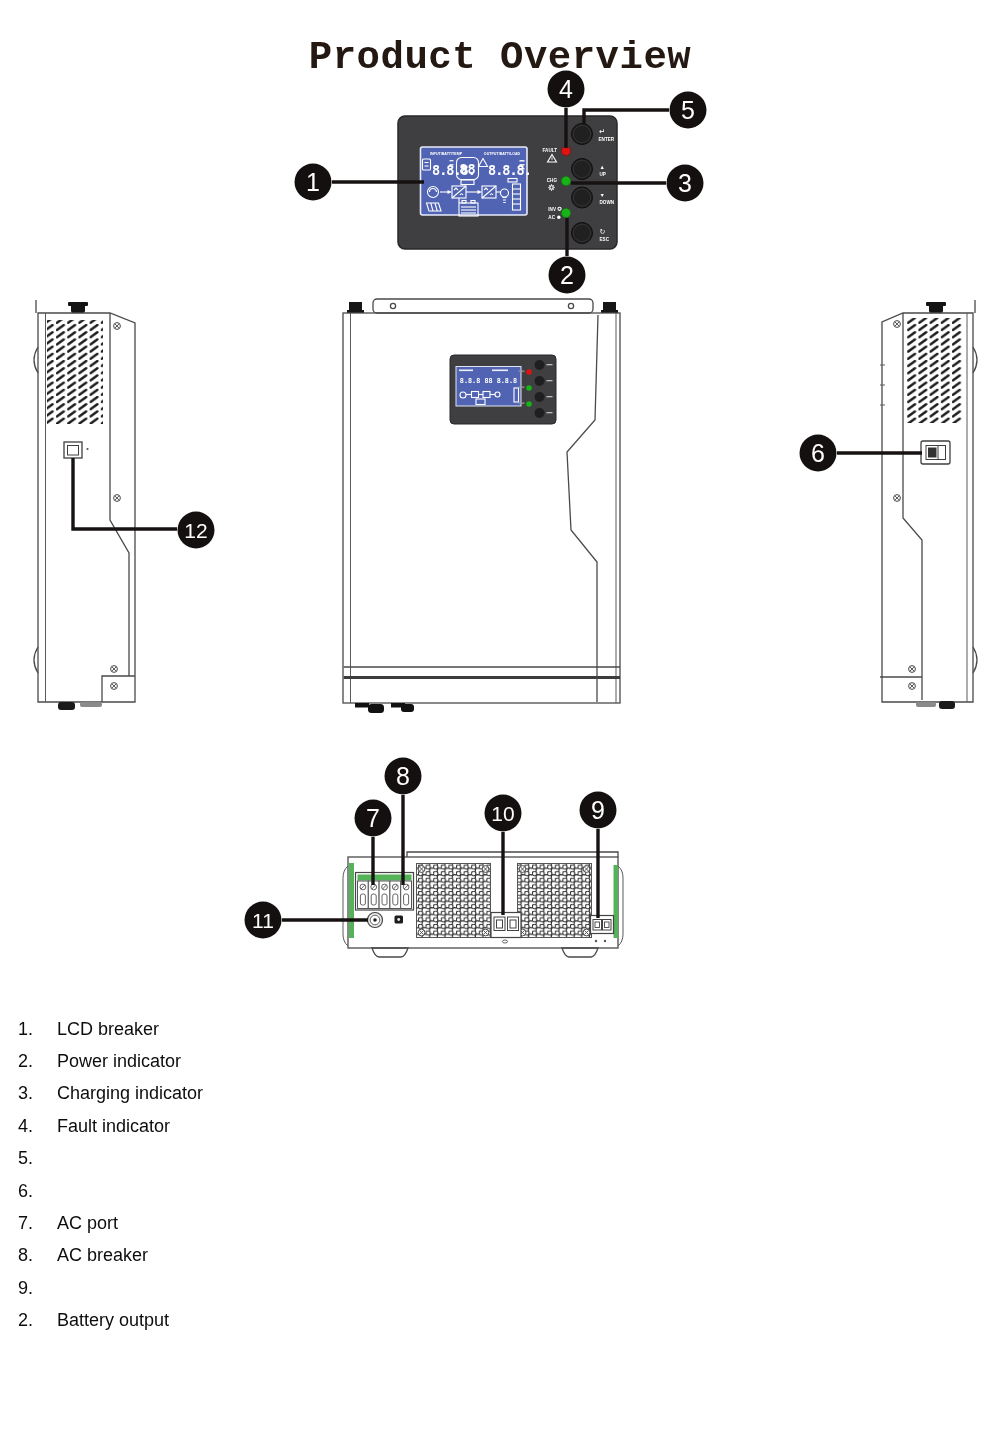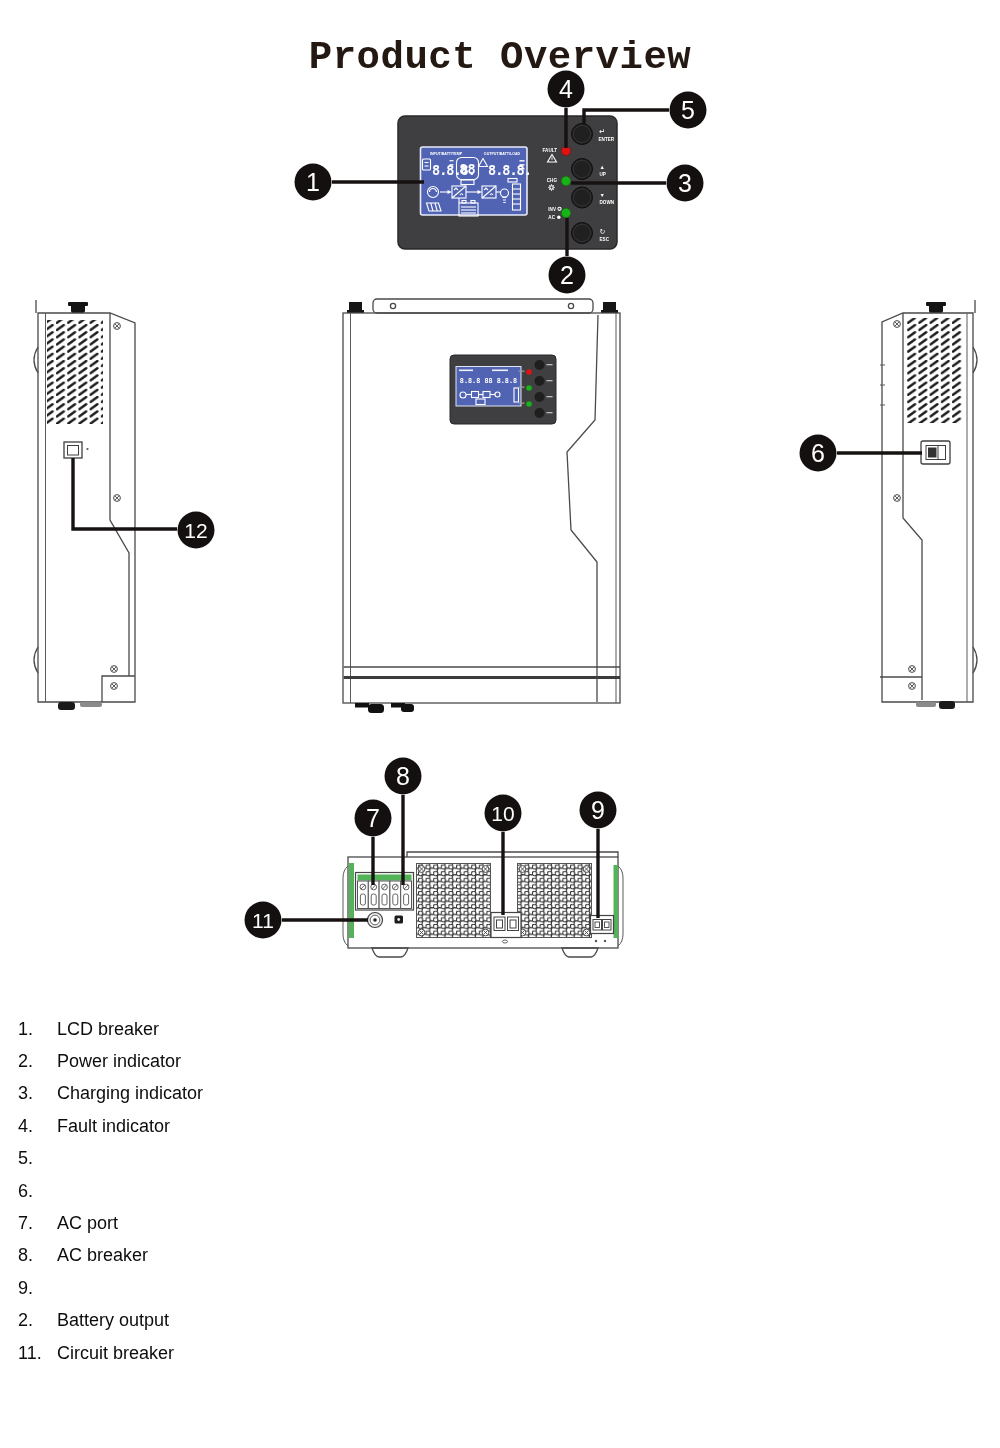--- a/index.html
+++ b/index.html
@@ -438,17 +438,13 @@
     <span class="legend-num">8.</span>
     <span class="legend-txt">AC breaker</span>
   </div>
   <div class="legend-row">
     <span class="legend-num">9.</span>
   </div>
   <div class="legend-row">
     <span class="legend-num">2.</span>
     <span class="legend-txt">Battery output</span>
   </div>
-  <div class="legend-row">
-    <span class="legend-num">11.</span>
-    <span class="legend-txt">Circuit breaker</span>
-  </div>
 </div>
 
 </body></html>

